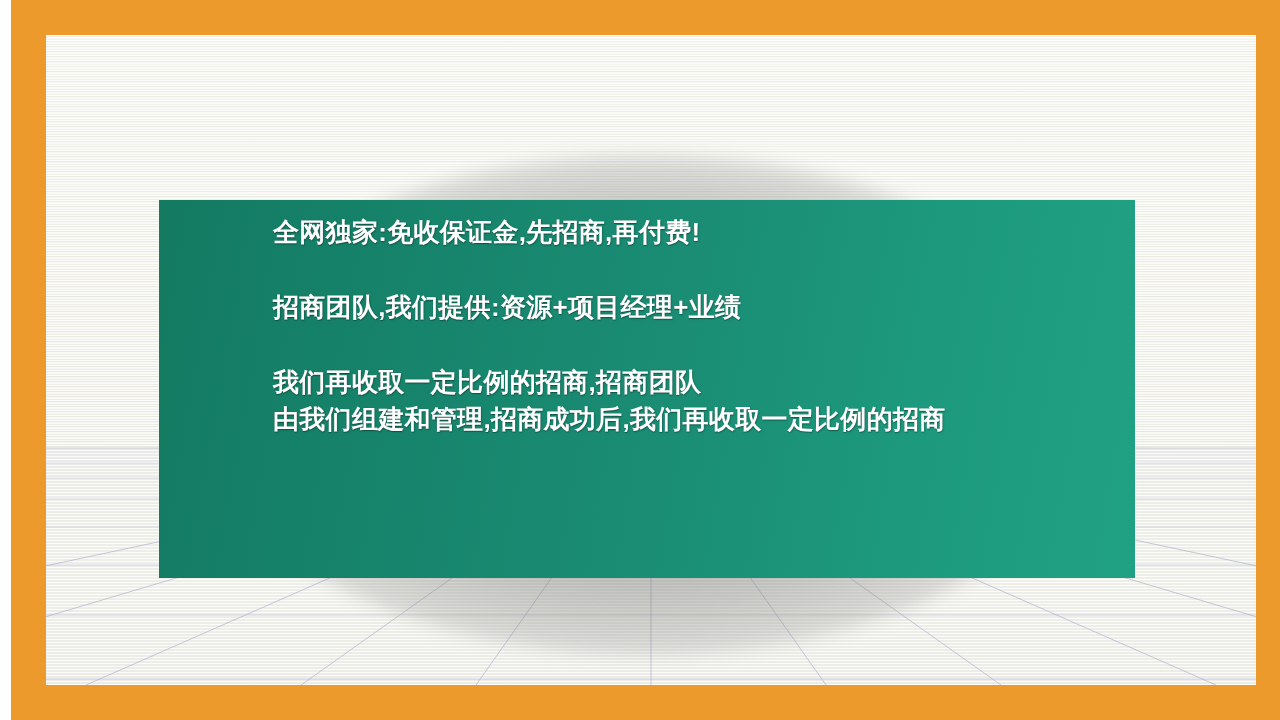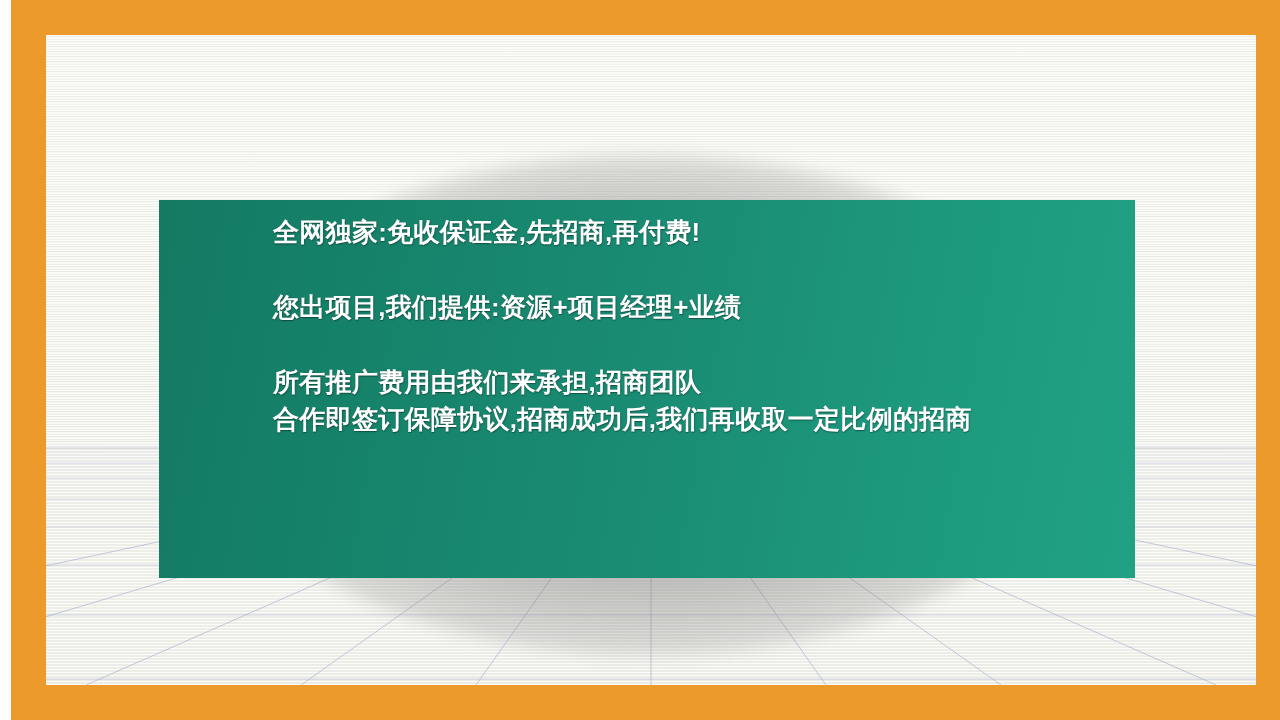--- a/index.html
+++ b/index.html
@@ -195,24 +195,24 @@
 
     <div class="panel-shadow"></div>
 
     <div class="panel" style="left:113px; top:165px;">
 
       <div class="para">
         <div class="line">全网独家:免收保证金,先招商,再付费!</div>
       </div>
 
       <div class="para">
-        <div class="line">您出项目,我们提供:资源+项目经理+业绩</div>
+        <div class="line">招商团队,我们提供:资源+项目经理+业绩</div>
       </div>
 
       <div class="para">
-        <div class="line">所有推广费用由我们来承担,招商团队</div>
-        <div class="line">合作即签订保障协议,招商成功后,我们再收取一定比例的招商</div>
+        <div class="line">我们再收取一定比例的招商,招商团队</div>
+        <div class="line">由我们组建和管理,招商成功后,我们再收取一定比例的招商</div>
       </div>
 
     </div>
 
   </div>
 </div>
 
 </body></html>

